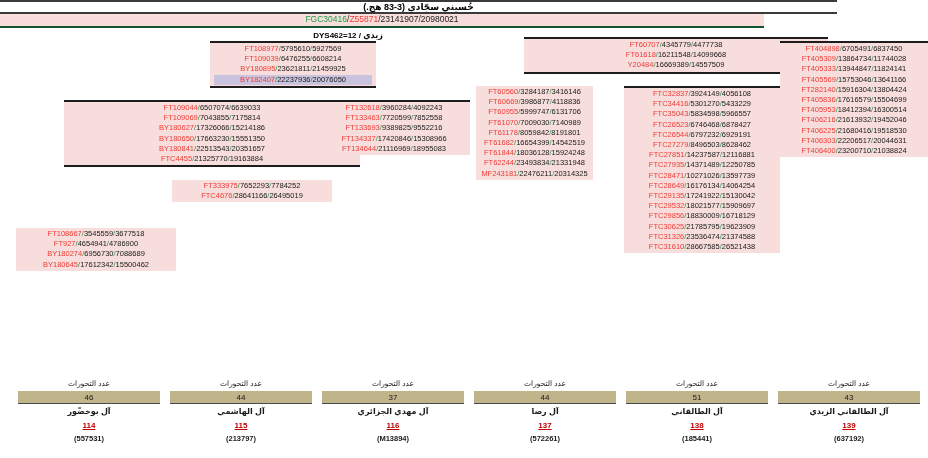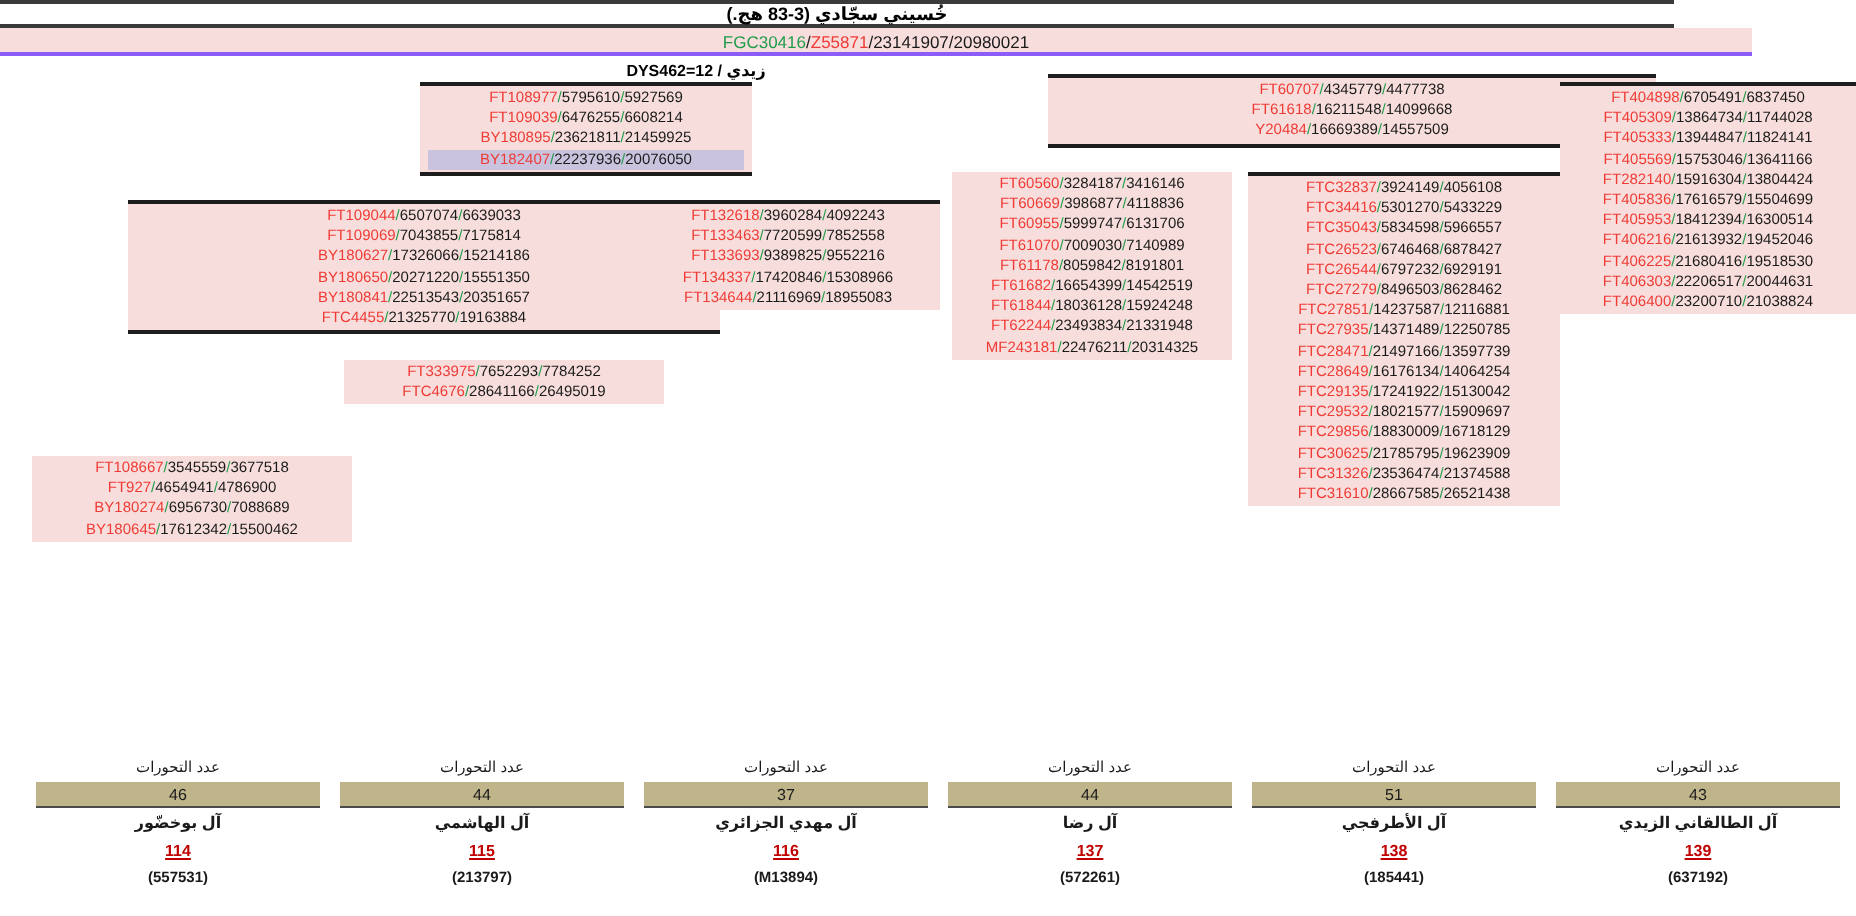--- a/index.html
+++ b/index.html
@@ -18,24 +18,24 @@
     border-top: 2px solid #3a3a3a;
     border-bottom: 2px solid #3a3a3a;
     background: #ffffff;
     display: flex; align-items: center; justify-content: center;
   }
   .hdr-title {
     font-size: 9px; font-weight: bold; color: #000; direction: rtl;
     line-height: 10px; white-space: nowrap;
   }
   .hdr-code-row {
-    position: absolute; left: 0; top: 14px; width: 876px; height: 14px;
+    position: absolute; left: 0; top: 14px; width: 764px; height: 14px;
     background: #f7dedc;
-    border-bottom: 2px solid #8b5cf6;
-    display: flex; align-items: flex-end; justify-content: center;
+    border-bottom: 2px solid #14532d;
+    display: flex; align-items: flex-start; justify-content: center;
   }
   .hdr-code { font-size: 8.5px; white-space: nowrap; line-height: 10px; }
 
   .hdr-sub-row {
     position: absolute; left: 0; top: 28px; width: 928px; height: 14px;
     display: flex; align-items: center; justify-content: center;
     background: #ffffff;
   }
   .hdr-sub {
     font-size: 8px; font-weight: bold; color: #000; direction: rtl;
@@ -105,21 +105,21 @@
       <div class="snp"><span class="r">FT108977</span><span class="g">/</span><span class="k">5795610</span><span class="g">/</span><span class="k">5927569</span></div>
       <div class="snp"><span class="r">FT109039</span><span class="g">/</span><span class="k">6476255</span><span class="g">/</span><span class="k">6608214</span></div>
       <div class="snp"><span class="r">BY180895</span><span class="g">/</span><span class="k">23621811</span><span class="g">/</span><span class="k">21459925</span></div>
       <div class="snp hl"><span class="r">BY182407</span><span class="g">/</span><span class="k">22237936</span><span class="g">/</span><span class="k">20076050</span></div>
     </div>
 
   <div class="blk topline botline" id="block-b" style="left:16px; top:100px; width:296px;">
       <div class="snp"><span class="r">FT109044</span><span class="g">/</span><span class="k">6507074</span><span class="g">/</span><span class="k">6639033</span></div>
       <div class="snp"><span class="r">FT109069</span><span class="g">/</span><span class="k">7043855</span><span class="g">/</span><span class="k">7175814</span></div>
       <div class="snp"><span class="r">BY180627</span><span class="g">/</span><span class="k">17326066</span><span class="g">/</span><span class="k">15214186</span></div>
-      <div class="snp"><span class="r">BY180650</span><span class="g">/</span><span class="k">20271220</span><span class="g">/</span><span class="k">15551350</span></div>
+      <div class="snp"><span class="r">BY180650</span><span class="g">/</span><span class="k">17663230</span><span class="g">/</span><span class="k">15551350</span></div>
       <div class="snp"><span class="r">BY180841</span><span class="g">/</span><span class="k">22513543</span><span class="g">/</span><span class="k">20351657</span></div>
       <div class="snp"><span class="r">FTC4455</span><span class="g">/</span><span class="k">21325770</span><span class="g">/</span><span class="k">19163884</span></div>
     </div>
 
   <div class="blk" id="block-c" style="left:16px; top:180px; width:160px;margin-top:48px;">
       <div class="snp"><span class="r">FT108667</span><span class="g">/</span><span class="k">3545559</span><span class="g">/</span><span class="k">3677518</span></div>
       <div class="snp"><span class="r">FT927</span><span class="g">/</span><span class="k">4654941</span><span class="g">/</span><span class="k">4786900</span></div>
       <div class="snp"><span class="r">BY180274</span><span class="g">/</span><span class="k">6956730</span><span class="g">/</span><span class="k">7088689</span></div>
       <div class="snp"><span class="r">BY180645</span><span class="g">/</span><span class="k">17612342</span><span class="g">/</span><span class="k">15500462</span></div>
     </div>
@@ -136,42 +136,42 @@
       <div class="snp"><span class="r">FT134337</span><span class="g">/</span><span class="k">17420846</span><span class="g">/</span><span class="k">15308966</span></div>
       <div class="snp"><span class="r">FT134644</span><span class="g">/</span><span class="k">21116969</span><span class="g">/</span><span class="k">18955083</span></div>
     </div>
 
   <div class="blk topline botline" id="block-f" style="left:476px; top:37px; width:304px;">
       <div class="snp"><span class="r">FT60707</span><span class="g">/</span><span class="k">4345779</span><span class="g">/</span><span class="k">4477738</span></div>
       <div class="snp"><span class="r">FT61618</span><span class="g">/</span><span class="k">16211548</span><span class="g">/</span><span class="k">14099668</span></div>
       <div class="snp"><span class="r">Y20484</span><span class="g">/</span><span class="k">16669389</span><span class="g">/</span><span class="k">14557509</span></div>
     </div>
 
-  <div class="blk" id="block-g" style="left:476px; top:86px; width:140px;">
+  <div class="blk" id="block-g" style="left:476px; top:86px; width:117px;">
       <div class="snp"><span class="r">FT60560</span><span class="g">/</span><span class="k">3284187</span><span class="g">/</span><span class="k">3416146</span></div>
       <div class="snp"><span class="r">FT60669</span><span class="g">/</span><span class="k">3986877</span><span class="g">/</span><span class="k">4118836</span></div>
       <div class="snp"><span class="r">FT60955</span><span class="g">/</span><span class="k">5999747</span><span class="g">/</span><span class="k">6131706</span></div>
       <div class="snp"><span class="r">FT61070</span><span class="g">/</span><span class="k">7009030</span><span class="g">/</span><span class="k">7140989</span></div>
       <div class="snp"><span class="r">FT61178</span><span class="g">/</span><span class="k">8059842</span><span class="g">/</span><span class="k">8191801</span></div>
       <div class="snp"><span class="r">FT61682</span><span class="g">/</span><span class="k">16654399</span><span class="g">/</span><span class="k">14542519</span></div>
       <div class="snp"><span class="r">FT61844</span><span class="g">/</span><span class="k">18036128</span><span class="g">/</span><span class="k">15924248</span></div>
       <div class="snp"><span class="r">FT62244</span><span class="g">/</span><span class="k">23493834</span><span class="g">/</span><span class="k">21331948</span></div>
       <div class="snp"><span class="r">MF243181</span><span class="g">/</span><span class="k">22476211</span><span class="g">/</span><span class="k">20314325</span></div>
     </div>
 
   <div class="blk topline" id="block-h" style="left:624px; top:86px; width:156px;">
       <div class="snp"><span class="r">FTC32837</span><span class="g">/</span><span class="k">3924149</span><span class="g">/</span><span class="k">4056108</span></div>
       <div class="snp"><span class="r">FTC34416</span><span class="g">/</span><span class="k">5301270</span><span class="g">/</span><span class="k">5433229</span></div>
       <div class="snp"><span class="r">FTC35043</span><span class="g">/</span><span class="k">5834598</span><span class="g">/</span><span class="k">5966557</span></div>
       <div class="snp"><span class="r">FTC26523</span><span class="g">/</span><span class="k">6746468</span><span class="g">/</span><span class="k">6878427</span></div>
       <div class="snp"><span class="r">FTC26544</span><span class="g">/</span><span class="k">6797232</span><span class="g">/</span><span class="k">6929191</span></div>
       <div class="snp"><span class="r">FTC27279</span><span class="g">/</span><span class="k">8496503</span><span class="g">/</span><span class="k">8628462</span></div>
       <div class="snp"><span class="r">FTC27851</span><span class="g">/</span><span class="k">14237587</span><span class="g">/</span><span class="k">12116881</span></div>
       <div class="snp"><span class="r">FTC27935</span><span class="g">/</span><span class="k">14371489</span><span class="g">/</span><span class="k">12250785</span></div>
-      <div class="snp"><span class="r">FTC28471</span><span class="g">/</span><span class="k">21497166</span><span class="g">/</span><span class="k">13597739</span></div>
+      <div class="snp"><span class="r">FTC28471</span><span class="g">/</span><span class="k">10271026</span><span class="g">/</span><span class="k">13597739</span></div>
       <div class="snp"><span class="r">FTC28649</span><span class="g">/</span><span class="k">16176134</span><span class="g">/</span><span class="k">14064254</span></div>
       <div class="snp"><span class="r">FTC29135</span><span class="g">/</span><span class="k">17241922</span><span class="g">/</span><span class="k">15130042</span></div>
       <div class="snp"><span class="r">FTC29532</span><span class="g">/</span><span class="k">18021577</span><span class="g">/</span><span class="k">15909697</span></div>
       <div class="snp"><span class="r">FTC29856</span><span class="g">/</span><span class="k">18830009</span><span class="g">/</span><span class="k">16718129</span></div>
       <div class="snp"><span class="r">FTC30625</span><span class="g">/</span><span class="k">21785795</span><span class="g">/</span><span class="k">19623909</span></div>
       <div class="snp"><span class="r">FTC31326</span><span class="g">/</span><span class="k">23536474</span><span class="g">/</span><span class="k">21374588</span></div>
       <div class="snp"><span class="r">FTC31610</span><span class="g">/</span><span class="k">28667585</span><span class="g">/</span><span class="k">26521438</span></div>
     </div>
 
   <div class="blk topline" id="block-i" style="left:780px; top:41px; width:148px;">
@@ -216,21 +216,21 @@
     <div class="sum-lbl">عدد التحورات</div>
     <div class="sum-count">44</div>
     <div class="sum-name">آل رضا</div>
     <div class="sum-id">137</div>
     <div class="sum-kit">(572261)</div>
   </div>
 
   <div class="sum" style="left:626px; top:378px;">
     <div class="sum-lbl">عدد التحورات</div>
     <div class="sum-count">51</div>
-    <div class="sum-name">آل الأطرفجي</div>
+    <div class="sum-name">آل الطالقاني</div>
     <div class="sum-id">138</div>
     <div class="sum-kit">(185441)</div>
   </div>
 
   <div class="sum" style="left:778px; top:378px;">
     <div class="sum-lbl">عدد التحورات</div>
     <div class="sum-count">43</div>
     <div class="sum-name">آل الطالقاني الزيدي</div>
     <div class="sum-id">139</div>
     <div class="sum-kit">(637192)</div>

